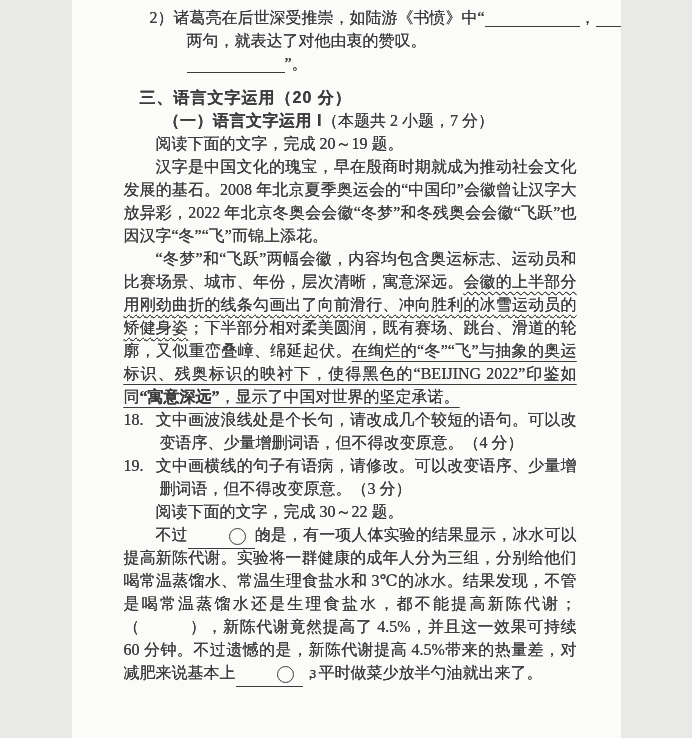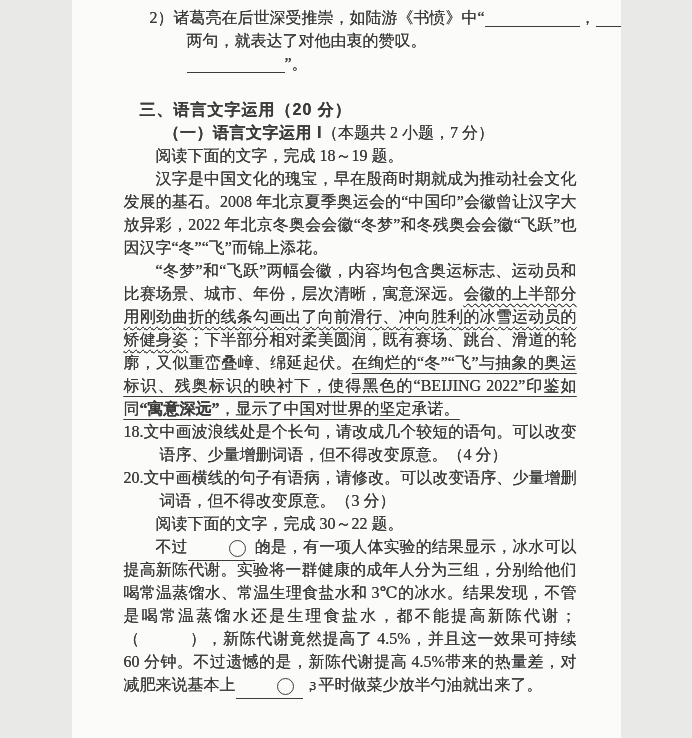--- a/index.html
+++ b/index.html
@@ -21,42 +21,42 @@
     padding:6px 44px 0 52px;
     overflow:hidden;
     text-shadow:0 0 0.5px currentColor;
   }
   .fline{white-space:nowrap;}
   .ml16{margin-left:16px;}
   .ml26{margin-left:26px;}
   .ml63{margin-left:63px;}
   .h-main{
     margin-left:16px;
-    margin-top:23px;
+    margin-top:11px;
     font-family:"Liberation Sans","DejaVu Sans",sans-serif;
     font-weight:700;
     letter-spacing:1px;
   }
   .h-sub{margin-left:40px;}
   .h-sub .seg-b{
     font-family:"Liberation Sans","DejaVu Sans",sans-serif;
     letter-spacing:0.5px;
   }
   .gap{margin-top:6px;}
   .lead{text-indent:2em;}
   .para{
     text-align:justify;
     text-indent:2em;
   }
   .qitem{
     padding-left:36px;
     text-indent:-36px;
     text-align:justify;
   }
-  .qnum{}
+  .qnum{margin-right:12px;}
   .seg-b{font-weight:700;}
   .seg-u,.seg-ub{
     text-decoration:underline;
     text-decoration-thickness:1px;
     text-underline-offset:5px;
   }
   .seg-ub{font-weight:700;}
   .seg-w{
     text-decoration:underline;
     text-decoration-style:wavy;
@@ -91,26 +91,26 @@
 
 <div class="page">
 
   <div class="fline ml26"><span class="seg-t">2）诸葛亮在后世深受推崇，如陆游《书愤》中“</span><span class="seg-blank" style="width: 95px;"></span><span class="seg-t">，</span><span class="seg-blank" style="width: 92px;"></span><span class="seg-t">”</span></div>
   <div class="fline ml63"><span class="seg-t">两句，就表达了对他由衷的赞叹。</span></div>
   <div class="fline ml63"><span class="seg-blank" style="width: 98px;"></span><span class="seg-t">”。</span></div>
 
   <div class="h-main">三、语言文字运用（20 分）</div>
 
   <div class="h-sub"><span class="seg-b">（一）语言文字运用 I</span><span class="seg-t">（本题共 2 小题，7 分）</span></div>
-  <div class="lead">阅读下面的文字，完成 18～19 题。</div>
+  <div class="lead">阅读下面的文字，完成 20～19 题。</div>
 
   <div class="para"><span class="seg-t">汉字是中国文化的瑰宝，早在殷商时期就成为推动社会文化发展的基石。2008 年北京夏季奥运会的“中国印”会徽曾让汉字大放异彩，2022 年北京冬奥会会徽“冬梦”和冬残奥会会徽“飞跃”也因汉字“冬”“飞”而锦上添花。</span></div>
   <div class="para"><span class="seg-t">“冬梦”和“飞跃”两幅会徽，内容均包含奥运标志、运动员和比赛场景、城市、年份，层次清晰，寓意深远。</span><span class="seg-w">会徽的上半部分用刚劲曲折的线条勾画出了向前滑行、冲向胜利的冰雪运动员的矫健身姿</span><span class="seg-t">；下半部分相对柔美圆润，既有赛场、跳台、滑道的轮廓，又似重峦叠嶂、绵延起伏。</span><span class="seg-u">在绚烂的“冬”“飞”与抽象的奥运标识、残奥标识的映衬下，使得黑色的“BEIJING 2022”印鉴如同</span><span class="seg-ub">“寓意深远”</span><span class="seg-u">，显示了中国对世界的坚定承诺。</span></div>
 
   <div class="qitem"><span class="qnum">18.</span><span>文中画波浪线处是个长句，请改成几个较短的语句。可以改变语序、少量增删词语，但不得改变原意。（4 分）</span></div>
 
-  <div class="qitem"><span class="qnum">20.</span><span>文中画横线的句子有语病，请修改。可以改变语序、少量增删词语，但不得改变原意。（3 分）</span></div>
+  <div class="qitem"><span class="qnum">19.</span><span>文中画横线的句子有语病，请修改。可以改变语序、少量增删词语，但不得改变原意。（3 分）</span></div>
 
   <div class="lead">阅读下面的文字，完成 30～22 题。</div>
 
   <div class="para"><span class="seg-t">不过</span><span class="seg-cnum"><span class="cnum-circle">2</span></span><span class="seg-t">的是，有一项人体实验的结果显示，冰水可以提高新陈代谢。实验将一群健康的成年人分为三组，分别给他们喝常温蒸馏水、常温生理食盐水和 3℃的冰水。结果发现，不管是喝常温蒸馏水还是生理食盐水，都不能提高新陈代谢；（　　　），新陈代谢竟然提高了 4.5%，并且这一效果可持续 60 分钟。不过遗憾的是，新陈代谢提高 4.5%带来的热量差，对减肥来说基本上</span><span class="seg-cnum"><span class="cnum-circle">3</span></span><span class="seg-t">，平时做菜少放半勺油就出来了。</span></div>
 
 </div>
 
 </body></html>

